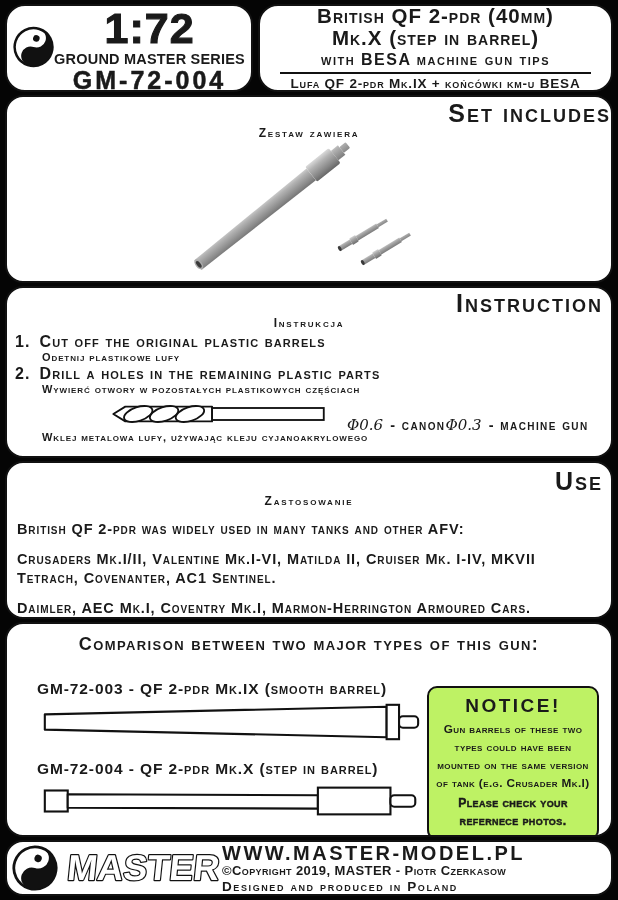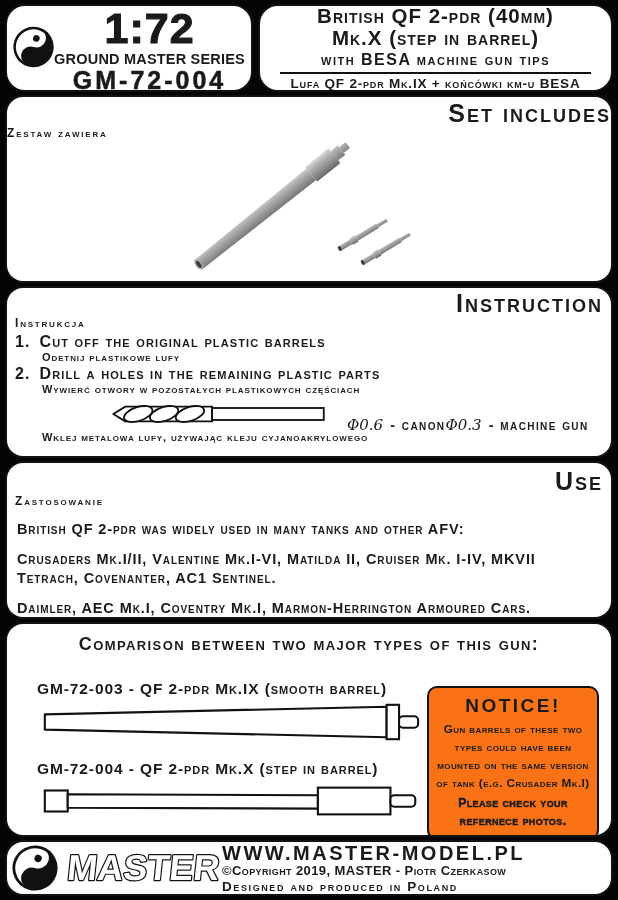--- a/index.html
+++ b/index.html
@@ -28,21 +28,21 @@
   .brand-scale{ font-size:43px; line-height:.92; -webkit-text-stroke:1.1px #1a1a1a; letter-spacing:1px; }
   .brand-series{ font-size:14.5px; letter-spacing:.2px; margin-top:2px; white-space:nowrap; }
   .brand-code{ font-size:25px; letter-spacing:3px; line-height:1; margin-top:1px; -webkit-text-stroke:.5px #1a1a1a; }
   .hdr-right{ flex:1; border-radius:20px; display:flex; flex-direction:column; justify-content:center; text-align:center; padding:3px 10px; }
   .hdr1{ font-size:20.5px; line-height:1.04; letter-spacing:1px; }
   .hdr3{ font-size:16px; letter-spacing:1.5px; margin-top:3px; }
   .hdr-rule{ border:none; border-top:2px solid #111; width:94%; margin:3px auto 2px; }
   .hdr4{ font-size:13.5px; letter-spacing:.8px; white-space:nowrap; }
   
   .panel-title{ text-align:right; font-size:25px; letter-spacing:2px; line-height:1.05; }
-  .panel-sub{ text-align:left; font-size:12px; letter-spacing:1.8px; line-height:1.2; }
+  .panel-sub{ text-align:center; font-size:12px; letter-spacing:1.8px; line-height:1.2; }
   
   .sec-set{ height:188px; padding-top:3px; }
   .render-svg{ display:block; }
   
   .sec-ins{ height:172px; padding:2px 8px 0; }
   .steps{ margin-top:1px; }
   .step-en{ font-size:16px; letter-spacing:1.1px; line-height:19px; white-space:nowrap; }
   .step-num{ margin-right:9px; }
   .step-pl{ font-size:11px; letter-spacing:.9px; line-height:13px; margin-left:27px; white-space:nowrap; }
   .drill-row{ display:flex; align-items:center; margin:3px 0 2px 90px; gap:14px; height:30px; }
@@ -56,21 +56,21 @@
   
   .sec-cmp{ height:215px; position:relative; padding-top:10px; }
   .cmp-title{ text-align:center; font-size:18px; letter-spacing:1.4px; }
   .cmp-item-label{ font-size:15.5px; letter-spacing:.9px; margin:0 0 3px 30px; white-space:nowrap; }
   .cmp-item-label.first{ margin-top:25px; }
   .cmp-item-label.second{ margin-top:17px; }
   .cmp-svg{ display:block; margin-left:34px; }
   .notice-box{
     position:absolute; right:12px; top:62px; width:172px;
     border:2.5px solid #111; border-radius:10px;
-    padding:7px 4px 8px; text-align:center; background:#f97316;
+    padding:7px 4px 8px; text-align:center; background:#bef264;
   }
   .notice-title{ font-size:19px; letter-spacing:2.5px; margin-bottom:4px; }
   .notice-body{ font-size:11.8px; line-height:1.52; letter-spacing:.4px; }
   .notice-em{ font-size:12.2px; line-height:1.5; letter-spacing:.4px; margin-top:1px; -webkit-text-stroke:.45px #1a1a1a; }
   
   .sec-foot{ height:56px; display:flex; align-items:center; padding:2px 8px 2px 5px; gap:2px; }
   .footer-text{ flex:1; line-height:1.12; }
   .f-www{ font-size:20px; letter-spacing:2.5px; }
   .f-copy{ font-size:13px; letter-spacing:.4px; white-space:nowrap; }
   .f-origin{ font-size:13.5px; letter-spacing:1.6px; }

